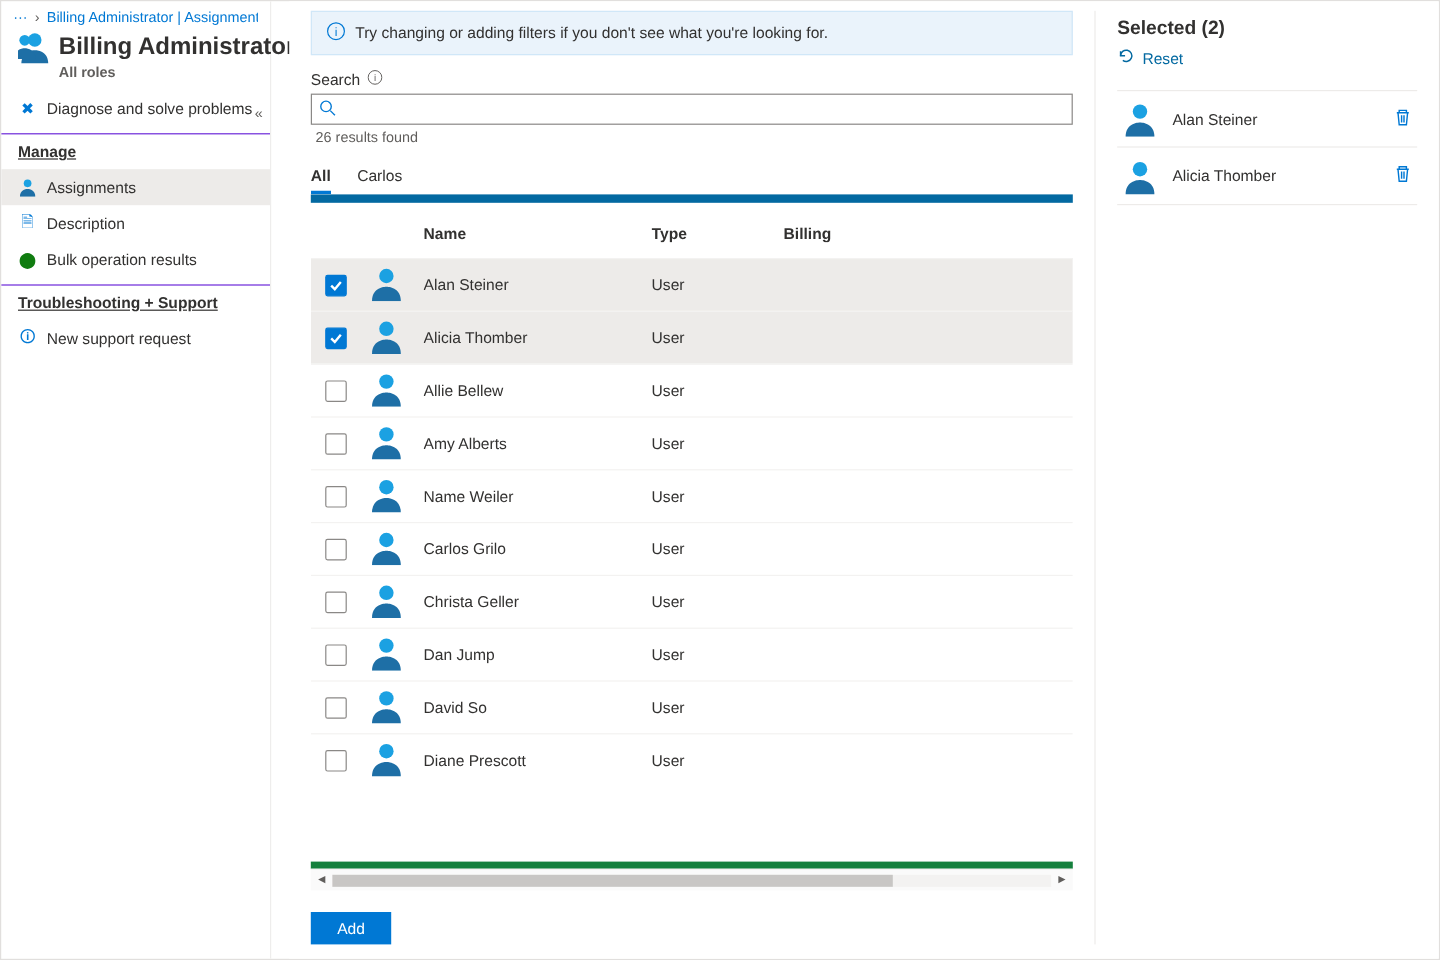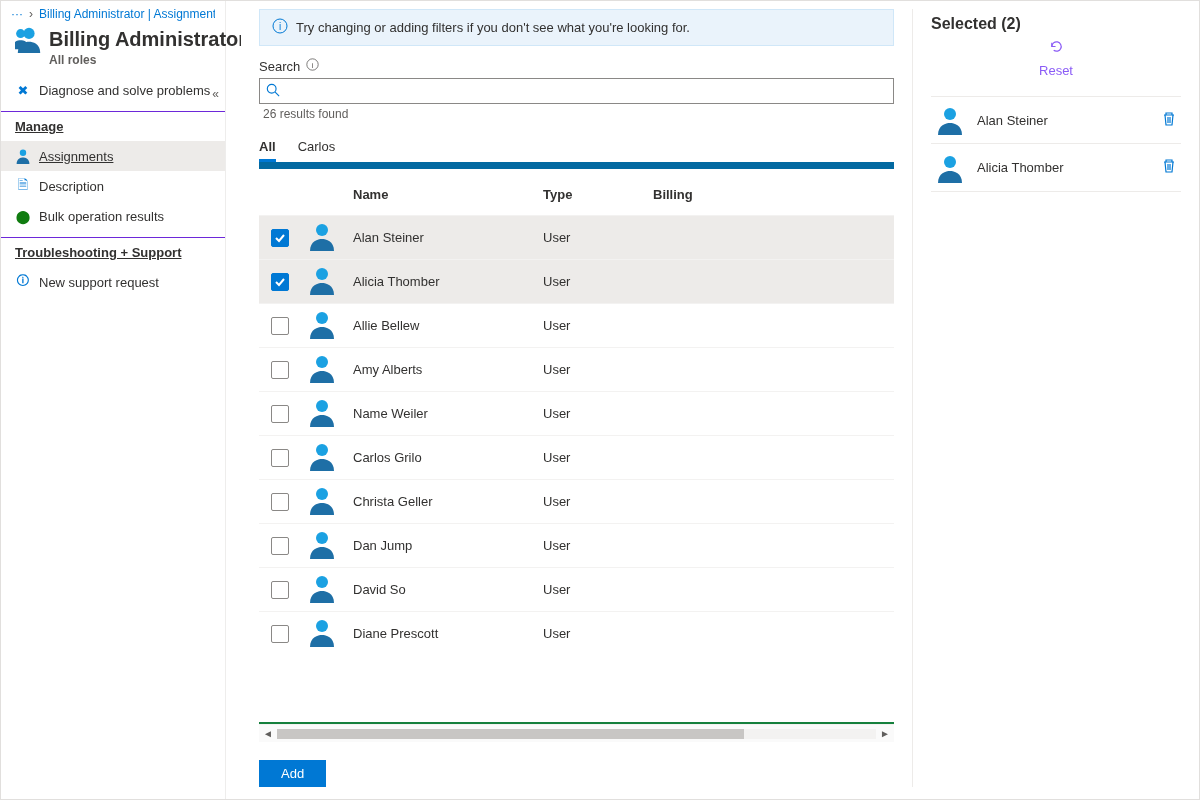--- a/index.html
+++ b/index.html
@@ -10,21 +10,21 @@
   .left { position:absolute; left:0; top:0; width:225px; height:100%; border-right:1px solid #eeedec; }
   .breadcrumb { display:flex; align-items:center; gap:6px; padding:6px 10px 0 10px; font-size:12px; color:#0078d4; }
   .breadcrumb .sep { color:#605e5c; }
   .page-title-row { display:flex; align-items:center; padding:4px 10px 0 14px; }
   .role-icon { width:28px; height:28px; margin-right:6px; position:relative; }
   .page-title { font-size:20px; font-weight:600; white-space:nowrap; overflow:hidden; }
   .page-subtitle { color:#605e5c; font-size:12px; margin:0 0 8px 48px;font-weight:bold; }
   .collapse { position:absolute; right:6px; top:86px; color:#605e5c; font-size:12px; cursor:pointer; }
   .nav-item, .nav-header { display:flex; align-items:center; padding:7px 14px; font-size:13px; gap:8px; cursor:pointer; }
   .nav-header { font-weight:600; cursor:default; border-top:1px solid #6d28d9; margin-top:6px;text-decoration:underline;}
-  .nav-item.active { background:#edebe9;text-decoration:underline; }
+  .nav-item.active { background:#edebe9; }
   .nav-icon { width:16px; height:16px; display:flex; align-items:center; justify-content:center; }
 
   
   .panel { position:absolute; left:240px; top:0; right:0; bottom:0; background:#fff; display:flex; flex-direction:column; padding:8px 18px 12px 18px; }
   .panel-header { display:flex; align-items:center; justify-content:space-between; padding:4px 0 14px 0; }
   .panel-title { font-size:20px; font-weight:600; }
   .close-x { width:16px; height:16px; cursor:pointer; color:#605e5c; }
   .panel-body { display:flex; gap:18px; flex:1; min-height:0; }
 
   
@@ -32,42 +32,42 @@
   .info-bar { background:#eaf3fb; border:1px solid #d0e7f8; padding:8px 12px; display:flex; align-items:center; gap:8px; font-size:13px; color:#323130; }
   .search-label-row { display:flex; align-items:center; gap:6px; margin-top:12px; font-size:13px; }
   .search-box { margin-top:4px; border:1px solid #8a8886; height:26px; display:flex; align-items:center; padding:0 6px; }
   .search-box svg { color:#0078d4; }
   .search-box input { border:none; outline:none; flex:1; font-size:13px; padding-left:6px; }
   .results-count { font-size:12px; color:#605e5c; margin:3px 0 0 4px; }
   .tabs { display:flex; gap:22px; margin-top:12px; border-bottom:7px solid #0369a1; }
   .tab { padding:6px 0 8px 0; font-size:13px; cursor:pointer; color:#323130; }
   .tab.active { font-weight:600; color:#323130; box-shadow:inset 0 -3px 0 #0078d4; }
 
-  .table-wrap { flex:1; overflow:hidden; margin-top:4px; position:relative; border-bottom:2px solid #15803d;}
+  .table-wrap { flex:1; overflow:hidden; margin-top:4px; position:relative; border-bottom:6px solid #15803d;}
   .table-scroll { position:absolute; inset:0; overflow-y:scroll; overflow-x:auto; }
   .thead, .trow { display:grid; grid-template-columns:44px 50px 190px 110px 1fr; align-items:center; }
   .thead { height:42px; font-weight:600; color:#323130; position:sticky; top:0; background:#fff; }
   .trow { height:44px; border-top:1px solid #f3f2f1; cursor:pointer; }
   .trow.selected { background:#edebe9; }
   .cb { width:18px; height:18px; border:1px solid #8a8886; border-radius:2px; margin-left:12px; display:flex; align-items:center; justify-content:center; }
   .cb.checked { background:#0078d4; border-color:#0078d4; }
   .avatar { width:30px; height:30px; margin-left:4px; }
   .cell { padding-right:8px; white-space:nowrap; overflow:hidden; text-overflow:ellipsis; }
   .hscroll { height:18px; border-top:1px solid #f3f2f1; display:flex; align-items:center; position:relative; background:#fafafa;}
   .hscroll .arrow { width:18px; text-align:center; color:#605e5c; font-size:10px;}
   .hscroll .track { flex:1; height:10px; background:#f3f2f1; position:relative;}
   .hscroll .thumb { position:absolute; left:0; top:0; height:100%; width:78%; background:#c8c6c4;}
 
   .footer { padding-top:18px; }
   .add-btn { background:#0078d4; color:#fff; border:none; padding:6px 22px; font-size:13px; font-weight:400; cursor:pointer; }
 
   
   .right-col { flex:1; border-left:1px solid #edebe9; padding-left:18px; display:flex; flex-direction:column; }
   .selected-title { font-size:16px; font-weight:600; margin-top:6px; }
-  .reset-row { display:flex; align-items:center; gap:6px; margin-top:6px; color:#8b5cf6; cursor:pointer; font-size:13px;flex-direction:column;}
+  .reset-row { display:flex; align-items:center; gap:6px; margin-top:6px; color:#0369a1; cursor:pointer; font-size:13px;}
   .sel-list { margin-top:18px; }
   .sel-item { display:flex; align-items:center; height:48px; border-bottom:1px solid #edebe9; gap:12px; }
   .sel-item:first-child { border-top:1px solid #edebe9; }
   .sel-name { flex:1; }
   .trash { color:#0078d4; cursor:pointer; padding-right:4px;}
 
   
   .table-scroll::-webkit-scrollbar { width:16px; }
   .table-scroll::-webkit-scrollbar-thumb { background:#c8c6c4; }
   .table-scroll::-webkit-scrollbar-track { background:#f3f2f1; }

